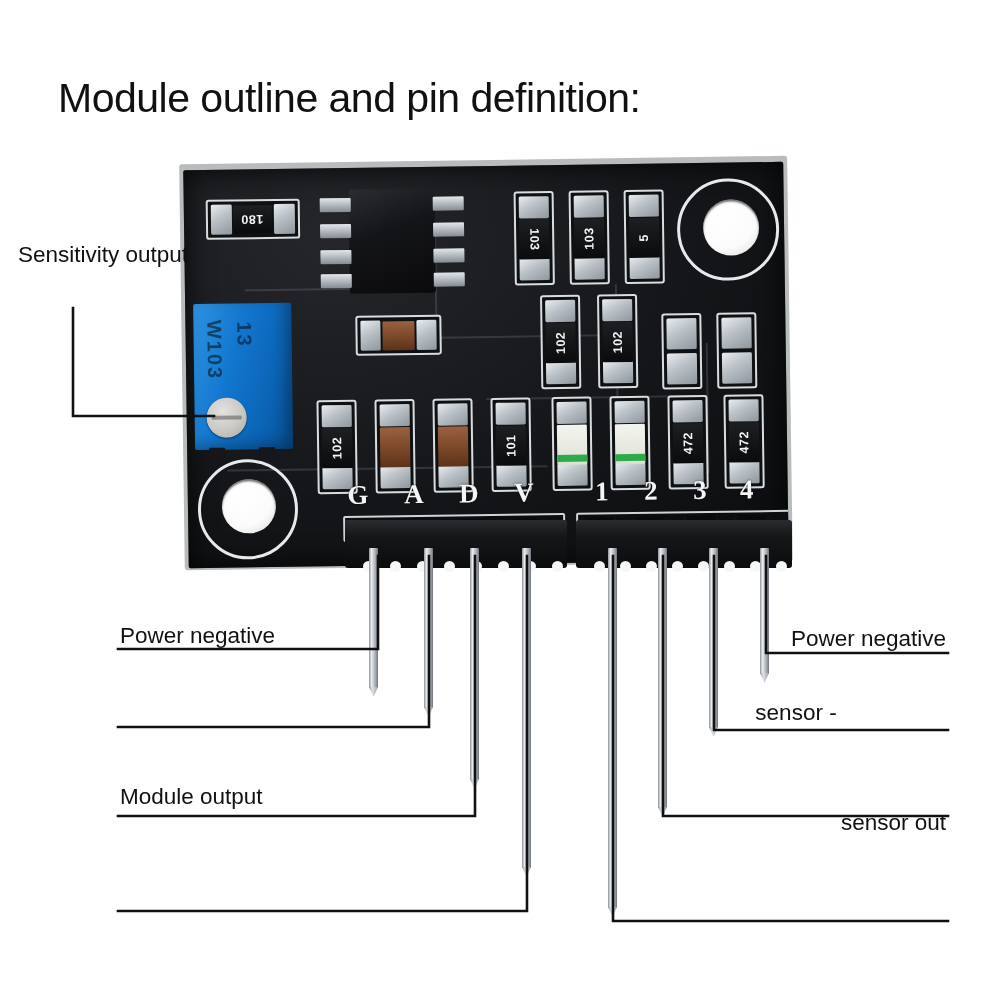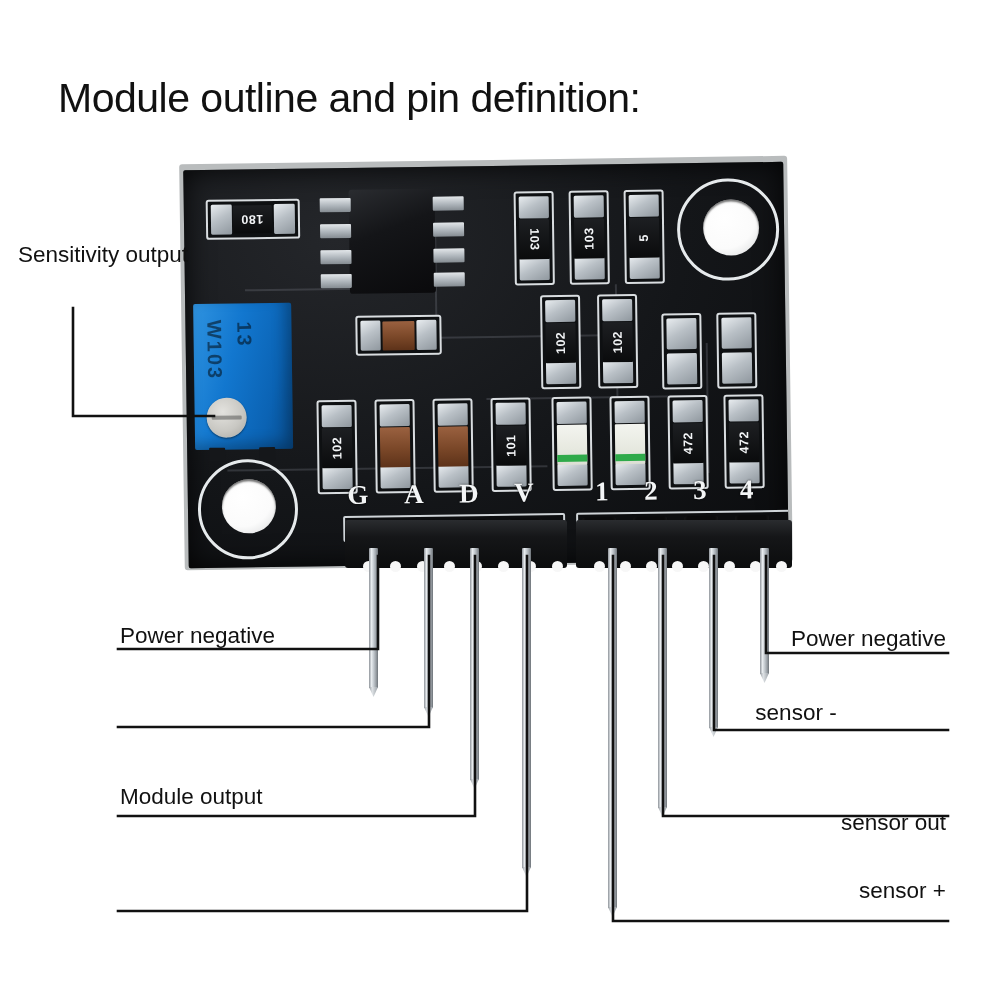--- a/index.html
+++ b/index.html
@@ -466,15 +466,14 @@
   <div class="callout" style="left:18px;top:232px;">
     <div>Sensitivity output</div>
   </div>
 
   <div class="callout" style="left:120px;top:613px;">Power negative</div>
   <div class="callout" style="left:120px;top:774px;">Module output</div>
 
   <div class="callout right" style="left:646px;top:616px;width:300px;">Power negative</div>
   <div class="callout right" style="left:646px;top:690px;width:300px;text-align:center;">sensor -</div>
   <div class="callout right" style="left:646px;top:772px;width:300px;margin-top:28px;">sensor out</div>
-  <div class="callout right" style="left:646px;top:868px;width:300px;">sensor +</div>
 
 </div>
 
 </body></html>

